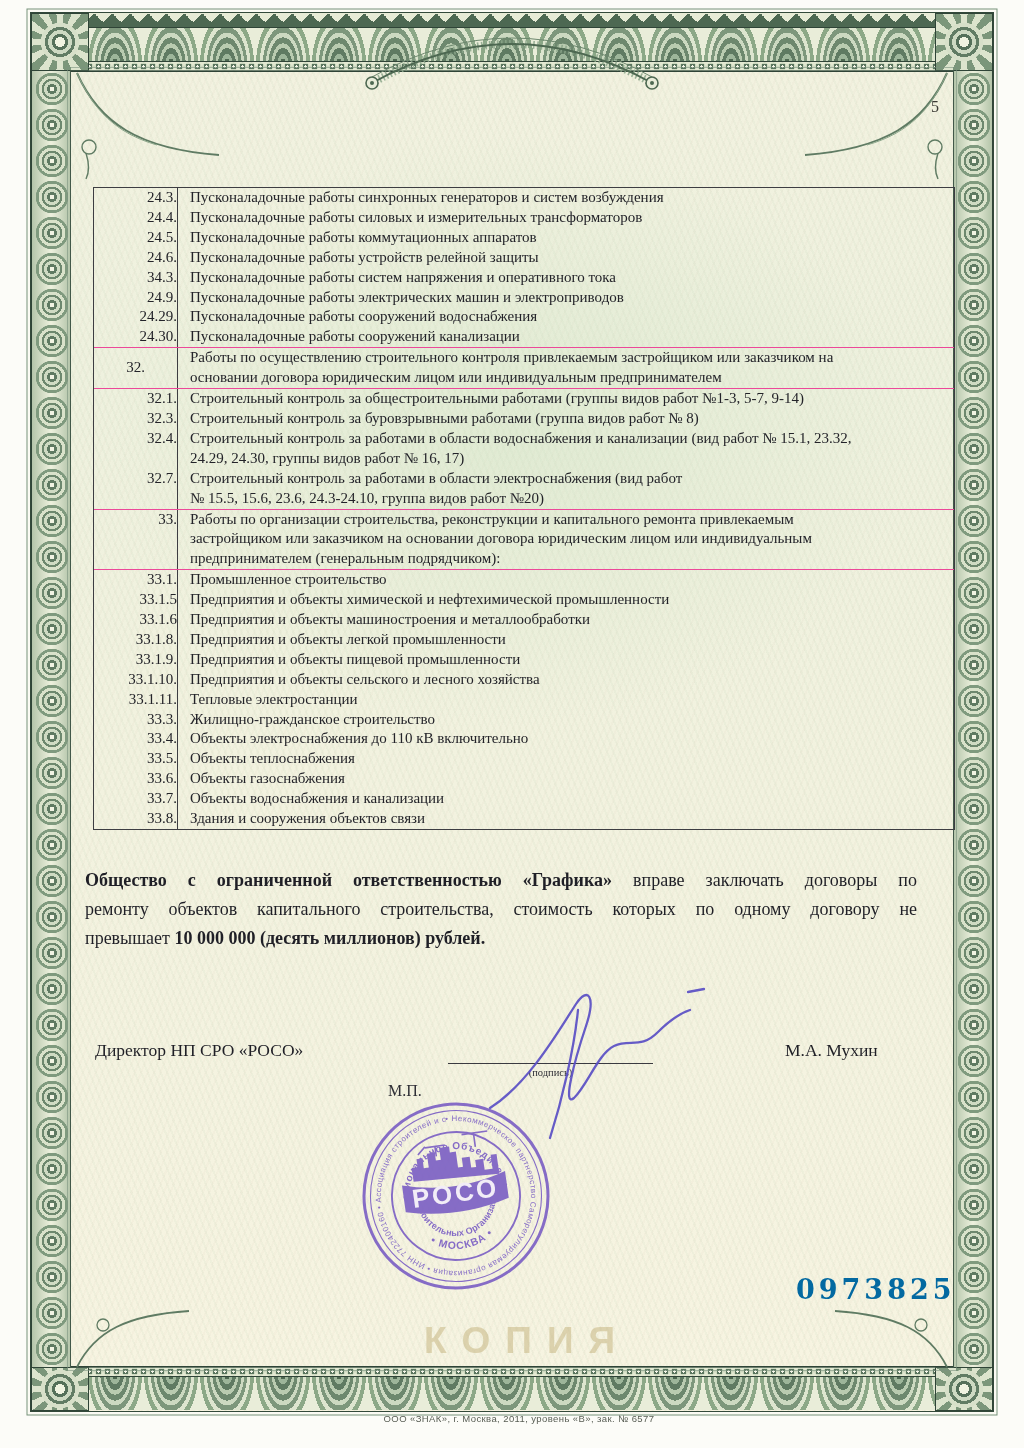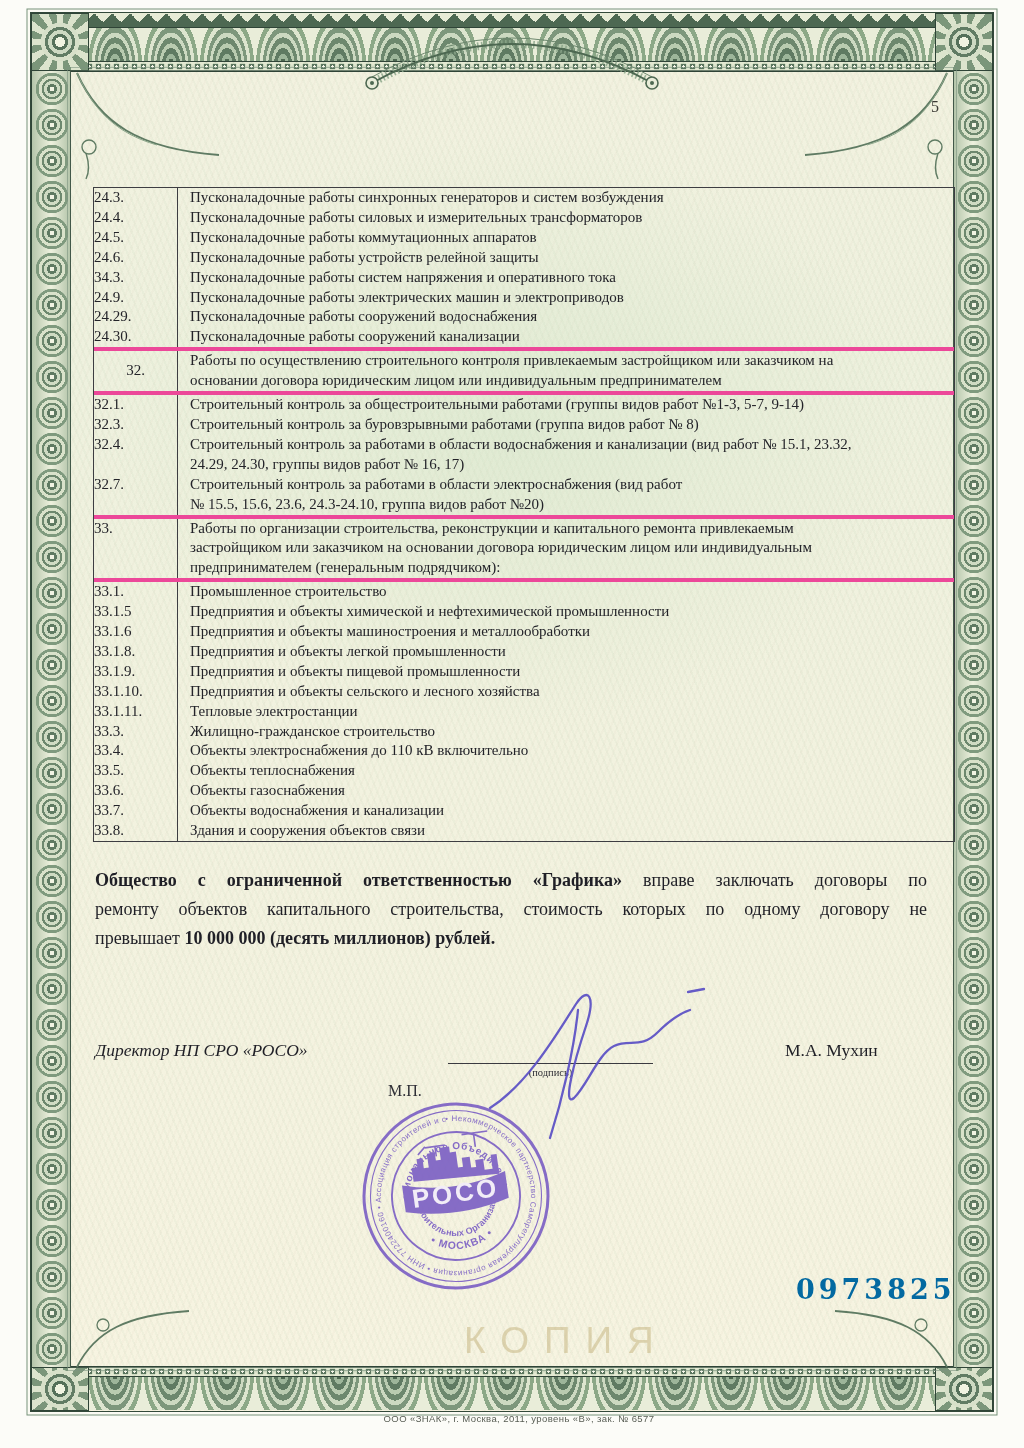--- a/index.html
+++ b/index.html
@@ -54,41 +54,41 @@
   .flourish{position:absolute;top:56px;}
   .flourish.fl-left{left:42px;} .flourish.fl-right{right:42px;transform:scaleX(-1);}
   .flourish.fb-left{top:auto;bottom:40px;left:42px;transform:scaleY(-1);}
   .flourish.fb-right{top:auto;bottom:40px;right:42px;transform:scale(-1,-1);}
   
   .page-num{position:absolute;left:915px;top:98px;width:40px;text-align:center;font-size:16px;color:#3a3a35;}
   .works-table{
     position:absolute;left:93px;top:187px;width:862px;box-sizing:border-box;
     border:1px solid #3d3d42;font-size:15px;line-height:19.9px;color:#232329;
   }
-  .t-section{border-top:4px solid #ec4899;}
+  .t-section{border-top:1px solid #ec4899;}
   .t-section:first-child{border-top:none;}
   .t-row{display:flex;align-items:stretch;}
-  .t-code{flex:0 0 83px;text-align:left;border-right:1px solid #3d3d42;padding-top:0;}
+  .t-code{flex:0 0 83px;text-align:right;border-right:1px solid #3d3d42;padding-top:0;}
   .t-code.center{display:flex;align-items:center;justify-content:center;}
   .t-text{flex:1;padding:0 8px 0 12px;white-space:pre-line;}
-  .auth-para{position:absolute;left:95px;top:866px;width:832px;font-size:18px;line-height:29px;color:#1f1f26;}
+  .auth-para{position:absolute;left:85px;top:866px;width:832px;font-size:18px;line-height:29px;color:#1f1f26;}
   .para-line{text-align:justify;text-align-last:justify;}
   .para-line.last{text-align-last:left;}
   .auth-para .b{font-weight:bold;}
-  .sig-role{position:absolute;left:95px;top:1040px;font-size:17.5px;color:#1f1f26;font-style:italic;}
+  .sig-role{position:absolute;left:95px;top:1040px;font-size:17.5px;color:#1f1f26;}
   .sig-name{position:absolute;left:785px;top:1040px;width:150px;font-size:17.5px;color:#1f1f26;}
   .sig-line{position:absolute;left:448px;top:1063px;width:205px;height:1px;background:#3a3a40;}
   .sig-caption{position:absolute;left:448px;top:1067px;width:205px;text-align:center;font-size:10.5px;color:#2c2c33;}
   .mp-label{position:absolute;left:388px;top:1082px;font-size:16px;color:#2f2f36;}
   .signature-svg{position:absolute;left:462px;top:980px;}
   .stamp-svg{position:absolute;left:352px;top:1092px;opacity:.9;}
   .serial{position:absolute;left:796px;top:1274px;font-family:"DejaVu Serif",serif;font-weight:bold;
     font-size:27px;letter-spacing:4px;color:#0369a1;}
   .watermark{position:absolute;left:424px;top:1320px;font-family:"Liberation Sans",sans-serif;
-    font-weight:normal;font-size:37px;letter-spacing:15px;color:rgba(199,183,131,.55);margin-left:40px;}
+    font-weight:bold;font-size:37px;letter-spacing:15px;color:rgba(199,183,131,.55);}
   .footer-note{position:absolute;left:0;top:1413px;width:100%;text-align:center;
     font-family:"Liberation Sans",sans-serif;font-size:9.5px;letter-spacing:.4px;color:#585d54;padding-left:7px;}
 </style>
 </head>
 <body>
 
 <div class="page">
 
   <div class="frame">
     <div class="edge-top">

